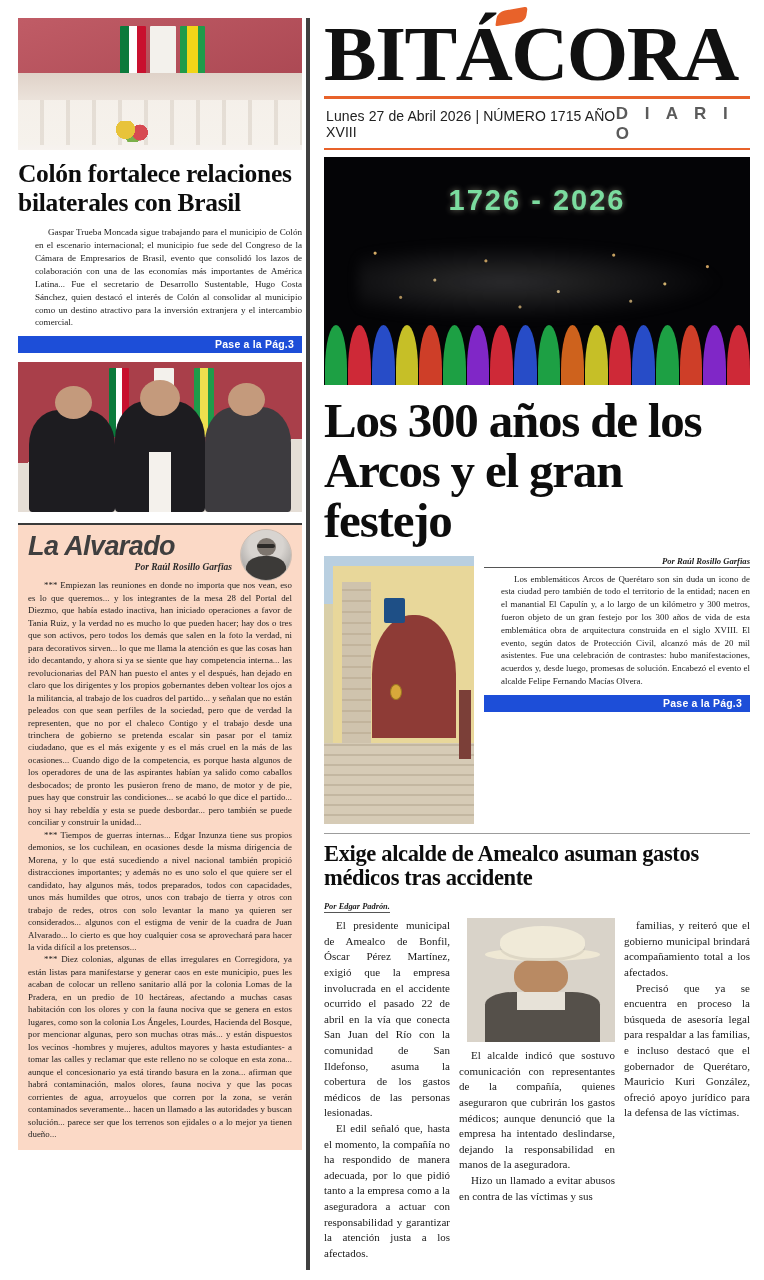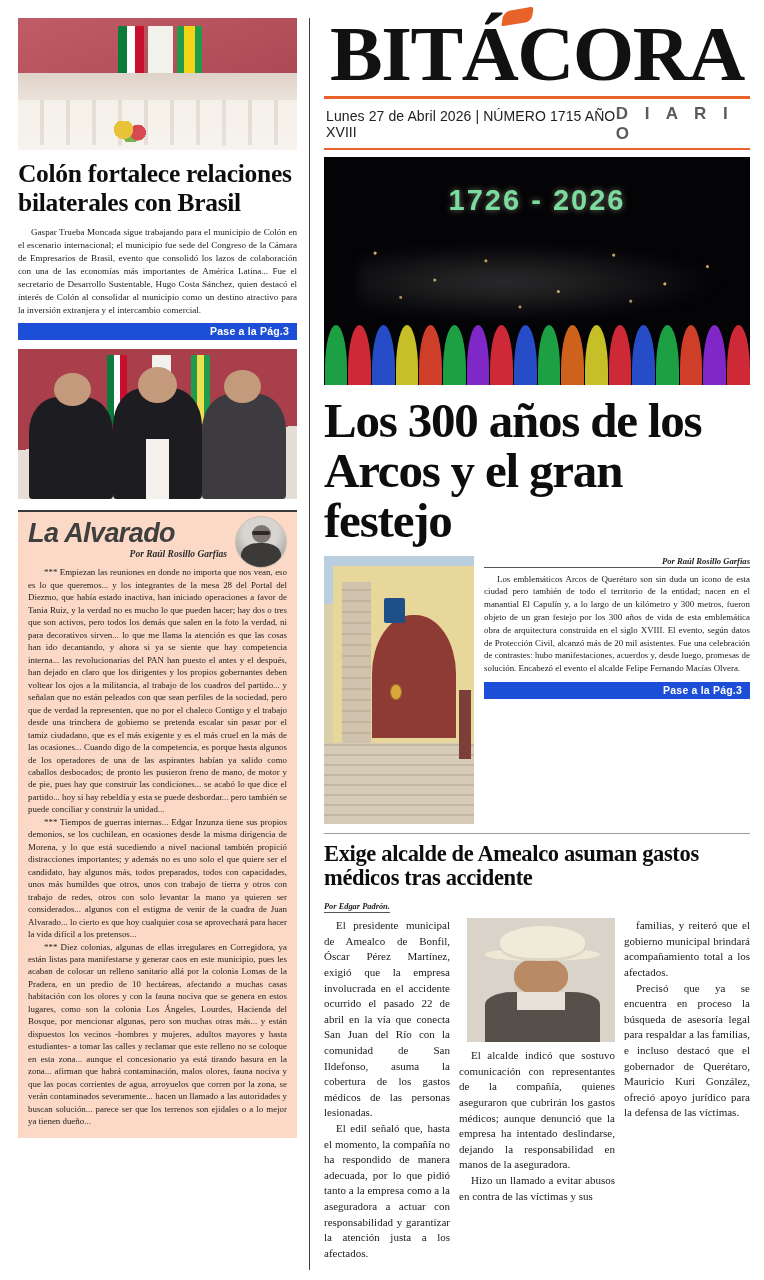--- a/index.html
+++ b/index.html
@@ -5,21 +5,21 @@
   * { box-sizing: border-box; margin: 0; padding: 0; }
   body {
     width: 764px; height: 1280px;
     background: #ffffff;
     font-family: "Liberation Serif", serif;
     overflow: hidden;
   }
   .page { width: 764px; height: 1280px; position: relative; display: flex; padding: 18px 14px 10px 18px; }
 
   
-  .left-col { width: 292px; flex: 0 0 292px; padding-right: 12px; border-right: 1px solid #404040; }
+  .left-col { width: 292px; flex: 0 0 292px; padding-right: 4px; border-right: 4px solid #404040; }
 
   .photo { width: 100%; position: relative; overflow: hidden; background: #ddd; }
 
   
   .ph-banquet { height: 132px; background: linear-gradient(#c2606a 0%, #b8545e 40%, #c98b86 62%, #e9dcd4 100%); }
   .ph-banquet .wall { position:absolute; inset:0 0 38% 0; background:linear-gradient(160deg,#c05c66,#a94651); }
   .ph-banquet .flagset { position:absolute; top:6%; left:36%; width:30%; height:42%; display:flex; gap:4px; }
   .ph-banquet .flag { flex:1; border-radius:1px; }
   .ph-banquet .flag.mx { background: linear-gradient(90deg,#0b7a3b 33%,#fdfdfd 33% 66%,#c8102e 66%); }
   .ph-banquet .flag.wh { background:#f3f1ec; }
@@ -40,21 +40,21 @@
   .ph-three .suit { position:absolute; bottom:0; border-radius:34% 34% 4% 4%; background:#1d1c20; }
   .ph-three .head { position:absolute; border-radius:50%; background:#c49a7c; }
   .ph-three .shirt { position:absolute; background:#f4f1ec; }
 
   
   h1.lead-head {
     font-size: 25.5px; line-height: 1.14; font-weight: 700; letter-spacing: -.3px;
     color:#0d0d0d; margin: 9px 0 9px 0;
   }
   .body-text { font-size: 9.1px; line-height: 1.42; text-align: justify; color:#1a1a1a; hyphens:auto; }
-  .body-text p { text-indent: 13px; }
+  .body-text p { text-indent: 13px; margin-left: 17px; }
   .jump-bar {
     margin-top: 7px; background:#1d4ed8; color:#fff; font-family:"Liberation Sans",sans-serif;
     font-weight:700; font-size:10.5px; text-align:right; padding:2px 8px 3px 0; letter-spacing:.2px;
   }
 
   
   .grillera-rule { height:2px; background:#3a3a3a; margin:11px 0 0 0; }
   .grillera { background:#fbd9c6; padding: 8px 10px 10px 10px; position:relative; margin-top:0; }
   .grillera-title {
     font-family:"Liberation Sans", sans-serif; font-style:italic; font-weight:700;
@@ -71,21 +71,21 @@
   .avatar .av-bg { position:absolute; inset:0; background:radial-gradient(circle at 50% 30%, #d8d4d0 0 40%, #8d8a87 100%); }
   .avatar .av-head { position:absolute; left:31%; top:16%; width:38%; height:36%; border-radius:50%; background:#7d756e; }
   .avatar .av-body { position:absolute; left:10%; top:52%; width:80%; height:55%; border-radius:44% 44% 0 0; background:#3c3a38; }
   .avatar .av-glass { position:absolute; left:32%; top:28%; width:36%; height:8%; background:#2c2a28; border-radius:2px; }
   .grillera-text { font-size:8.9px; line-height:1.4; text-align:justify; color:#1d1d1d; margin-top:7px; }
   .grillera-text p { text-indent: 16px; }
 
   
   .right-col { flex:1; padding-left: 14px; display:flex; flex-direction:column; }
 
-  .masthead { text-align:center; position:relative; }
+  .masthead { position:relative; }
   .masthead-word {
     font-family:"Liberation Serif", serif; font-weight:700; font-size:79px; line-height:.92;
     letter-spacing:-1.5px; color:#111; position:relative; display:inline-block;
   }
   .accent-mark {
     position:absolute; left:173px; top:-9px; width:29px; height:15px; background:#e8622a;
     transform: skewX(-18deg) rotate(-10deg); border-radius: 7px 3px 6px 2px;
   }
   .mast-rule { height:3px; background:#e8622a; margin-top:5px; }
   .mast-row { display:flex; justify-content:space-between; align-items:center; padding:5px 2px 4px 2px; }

